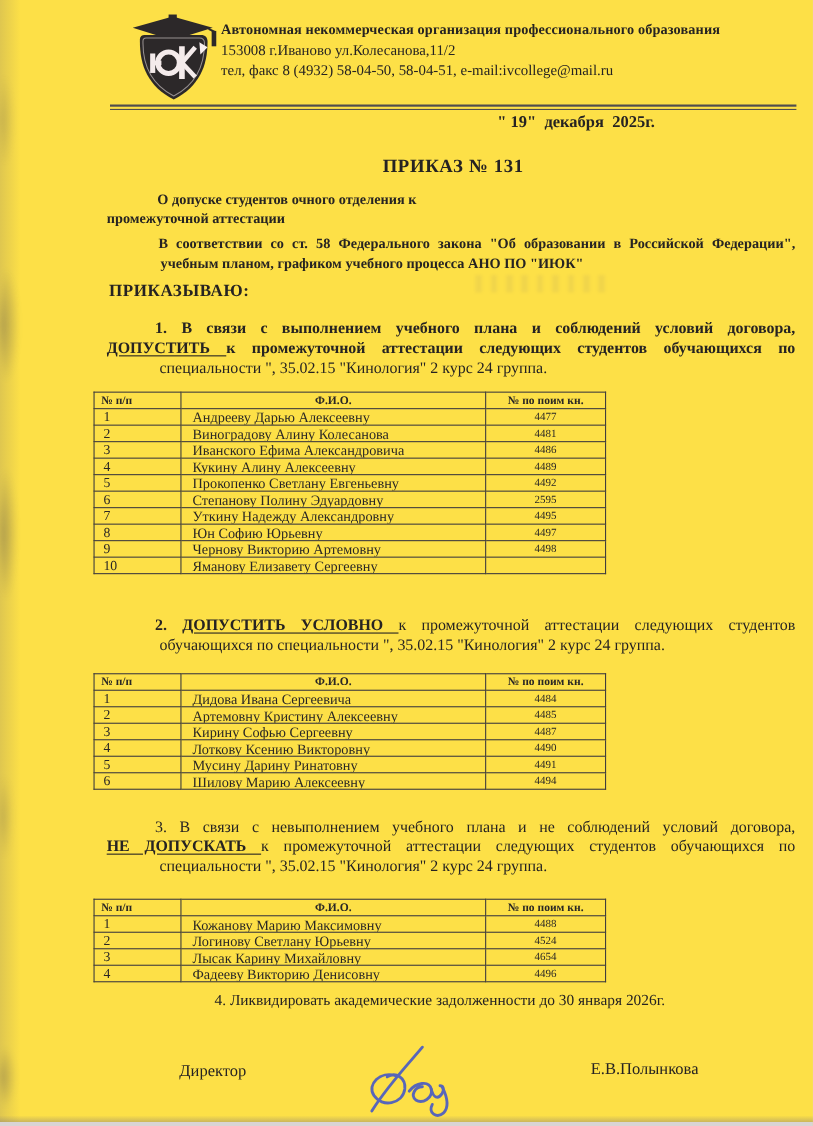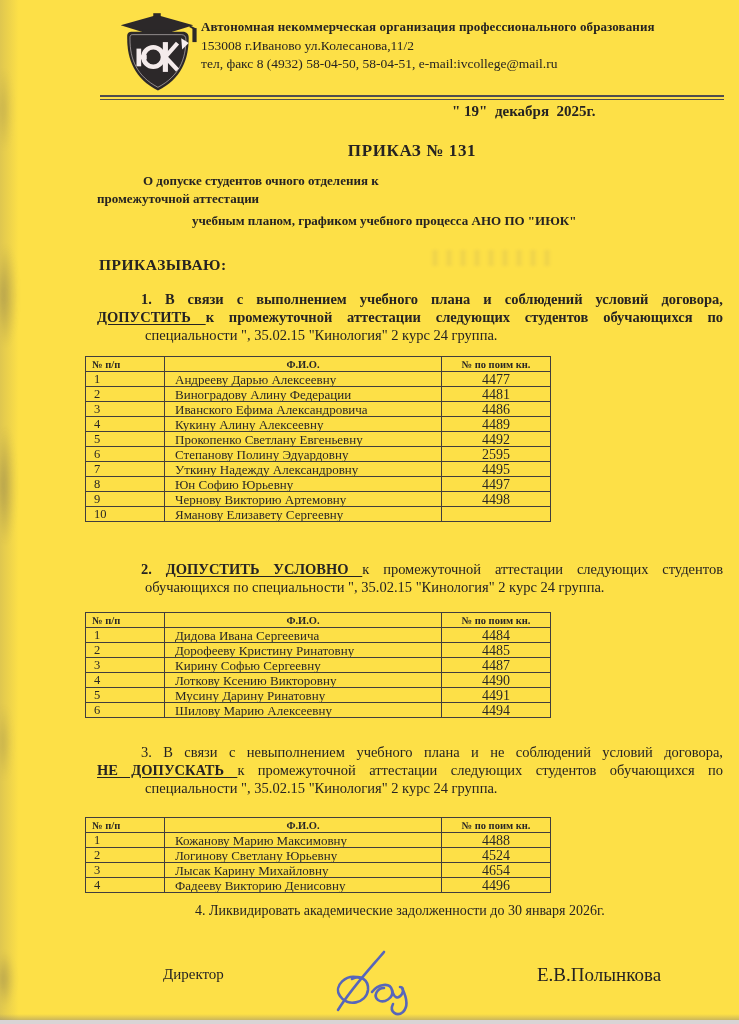--- a/index.html
+++ b/index.html
@@ -59,25 +59,25 @@
     font-size:13px; color:#2a2725; table-layout:fixed; }
   .t1 { top:356px; } .t2 { top:612px; } .t3 { top:817px; }
   .doc-table th, .doc-table td { border:1px solid #413e3d; height:14px; line-height:13px;
     padding:0 4px; overflow:hidden; white-space:nowrap; }
   .doc-table th { font-size:10.5px; font-weight:bold; }
   .doc-table th:nth-child(1) { width:68px;  text-align:left; padding-left:6px; }
   .doc-table th:nth-child(2) { width:268px; text-align:center; }
   .doc-table th:nth-child(3) { width:100px; text-align:center; }
   .doc-table td:nth-child(1) { padding-left:8px; font-size:12.5px; }
   .doc-table td:nth-child(2) { padding-left:10px; }
-  .doc-table td:nth-child(3) { text-align:center; font-size:14px; }
+  .doc-table td:nth-child(3) { text-align:center; font-size:10px; }
 
   
   .sig-role { position:absolute; left:163px; top:966px; font-size:15px; }
-  .sig-name { position:absolute; left:537px; top:964px; font-size:19px; }
+  .sig-name { position:absolute; left:537px; top:964px; font-size:15px; }
   .sig-svg  { position:absolute; left:322px; top:942px; }
 </style>
 </head>
 <body>
 
 <div class="page">
 
   <div class="edge-left"></div>
   <div class="smudge sm1"></div>
   <div class="smudge sm2"></div>
@@ -115,20 +115,21 @@
   <div class="rule"></div>
   <div class="date-line">" 19"  декабря  2025г.</div>
 
   <div class="title">ПРИКАЗ № 131</div>
 
   <div class="block plain subject">
       <div class="line"><span class="b">О  допуске студентов очного отделения к</span></div>
       <div class="line"><span class="b">промежуточной аттестации</span></div>
     </div>
   <div class="block para preamble">
+      <div class="line"><span class="b">В соответствии со ст. 58 Федерального закона "Об образовании в Российской Федерации",</span></div>
       <div class="line"><span class="b">учебным планом, графиком учебного процесса АНО ПО "ИЮК"</span></div>
     </div>
   <div class="decree">ПРИКАЗЫВАЮ:</div>
 
   <div class="block para item1">
       <div class="line"><span class="b">1. В связи с выполнением учебного плана и соблюдений условий договора,</span></div>
       <div class="line"><span class="b u">ДОПУСТИТЬ </span><span class="b"> к промежуточной аттестации следующих студентов обучающихся по</span></div>
       <div class="line"><span>специальности ", 35.02.15 "Кинология" 2 курс 24 группа.</span></div>
     </div>
   <table class="doc-table t1">
@@ -140,21 +141,21 @@
         </tr>
       </thead>
       <tbody>
         <tr>
           <td>1</td>
           <td>Андрееву Дарью Алексеевну</td>
           <td>4477</td>
         </tr>
         <tr>
           <td>2</td>
-          <td>Виноградову Алину Федерации</td>
+          <td>Виноградову Алину Колесанова</td>
           <td>4481</td>
         </tr>
         <tr>
           <td>3</td>
           <td>Иванского Ефима Александровича</td>
           <td>4486</td>
         </tr>
         <tr>
           <td>4</td>
           <td>Кукину Алину Алексеевну</td>
@@ -206,21 +207,21 @@
         </tr>
       </thead>
       <tbody>
         <tr>
           <td>1</td>
           <td>Дидова Ивана Сергеевича</td>
           <td>4484</td>
         </tr>
         <tr>
           <td>2</td>
-          <td>Дорофееву Кристину Ринатовну</td>
+          <td>Артемовну Кристину Алексеевну</td>
           <td>4485</td>
         </tr>
         <tr>
           <td>3</td>
           <td>Кирину Софью Сергеевну</td>
           <td>4487</td>
         </tr>
         <tr>
           <td>4</td>
           <td>Лоткову Ксению Викторовну</td>

